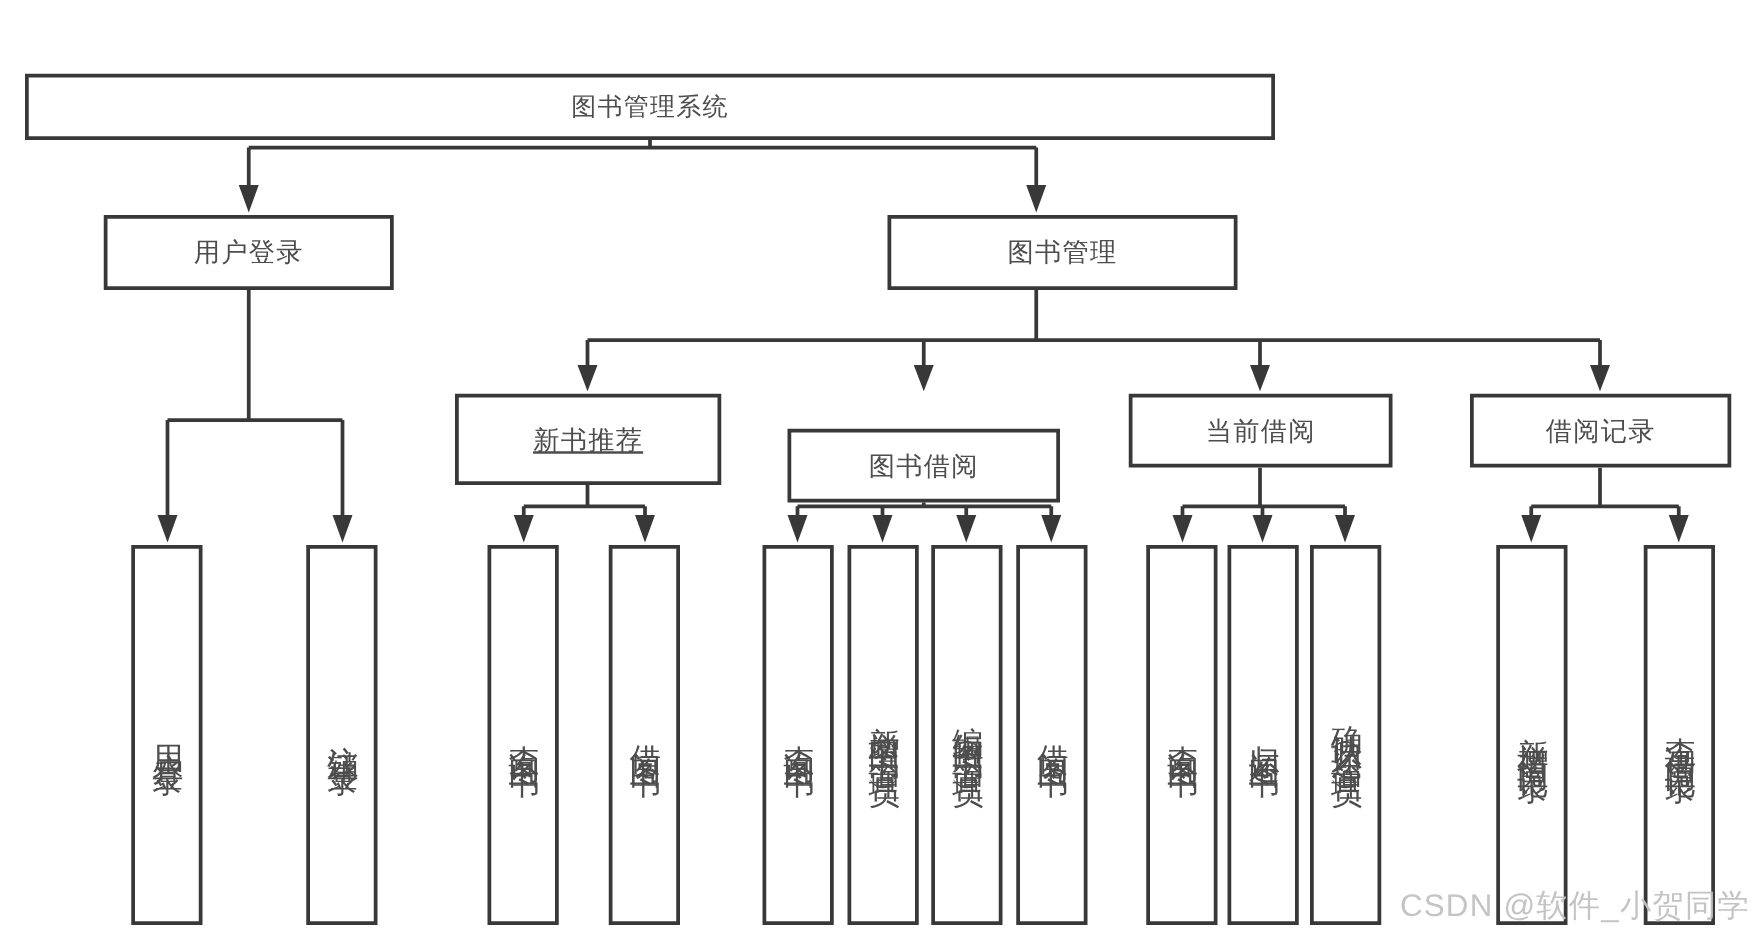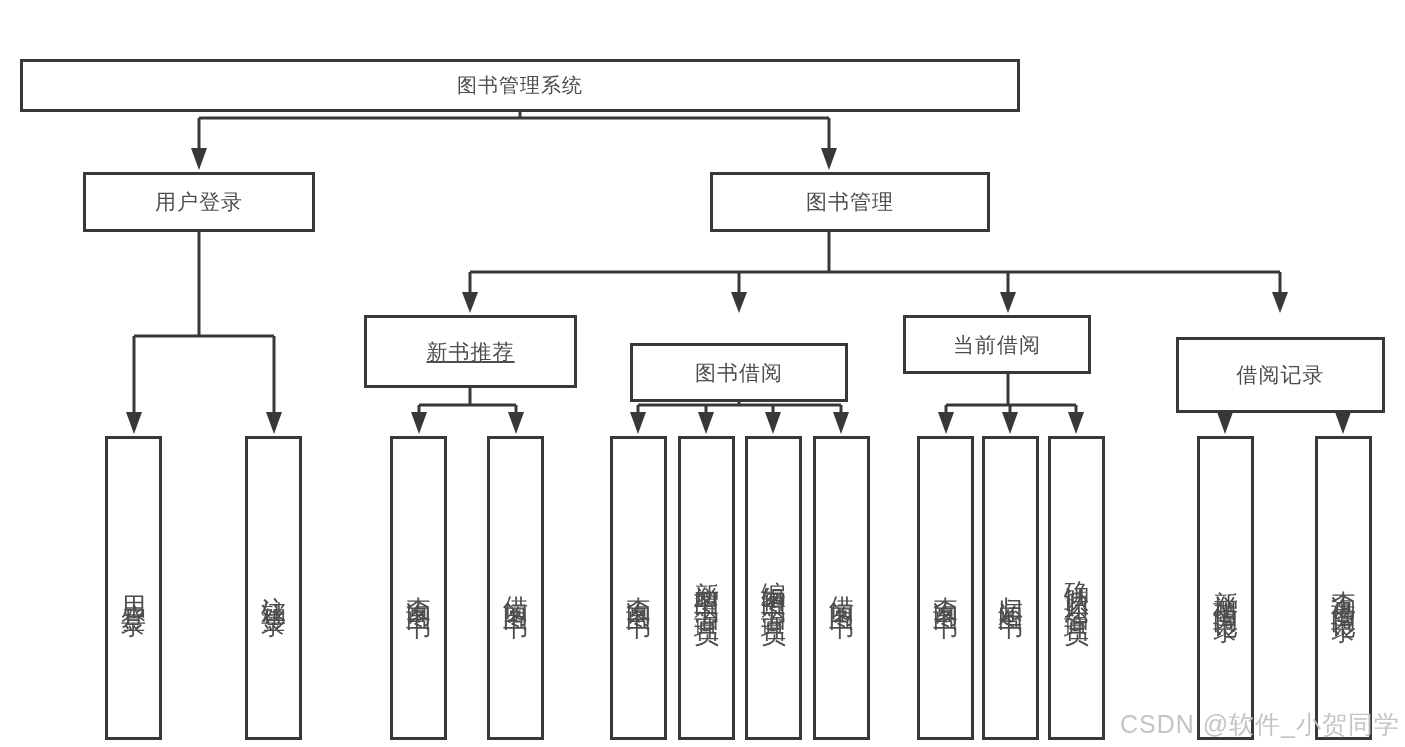--- a/index.html
+++ b/index.html
@@ -51,22 +51,22 @@
     letter-spacing: 1px;
     z-index: 5;
     white-space: nowrap;
   }
   
   #n-root           { left: 20px;  top: 15px;  width: 1000px; height: 53px; margin-top: 44px; }
   #n-user-login     { left: 83px;  top: 172px; width: 232px;  height: 60px; }
   #n-book-mgmt      { left: 710px; top: 172px; width: 280px;  height: 60px; }
   #n-new-book-rec   { left: 364px; top: 315px; width: 213px;  height: 73px; text-decoration: underline; }
   #n-book-borrow    { left: 630px; top: 315px; width: 218px;  height: 59px; margin-top: 28px; }
-  #n-current-borrow { left: 903px; top: 315px; width: 188px;  height: 59px; }
-  #n-borrow-records { left: 1176px;top: 315px; width: 209px;  height: 76px; margin-top: 22px; }
+  #n-current-borrow { left: 903px; top: 315px; width: 211px;  height: 59px; }
+  #n-borrow-records { left: 1176px;top: 315px; width: 209px;  height: 59px; }
   .leaf-box { top: 436px; width: 57px; height: 304px; }
   #l-user-login      { left: 105px; }
   #l-logout          { left: 245px; }
   #l-query-book-rec  { left: 390px; }
   #l-borrow-book-rec { left: 487px; }
   #l-query-book-bor  { left: 610px; }
   #l-add-book        { left: 678px; }
   #l-edit-book       { left: 745px; }
   #l-borrow-book-bor { left: 813px; }
   #l-query-book-cur  { left: 917px; }

